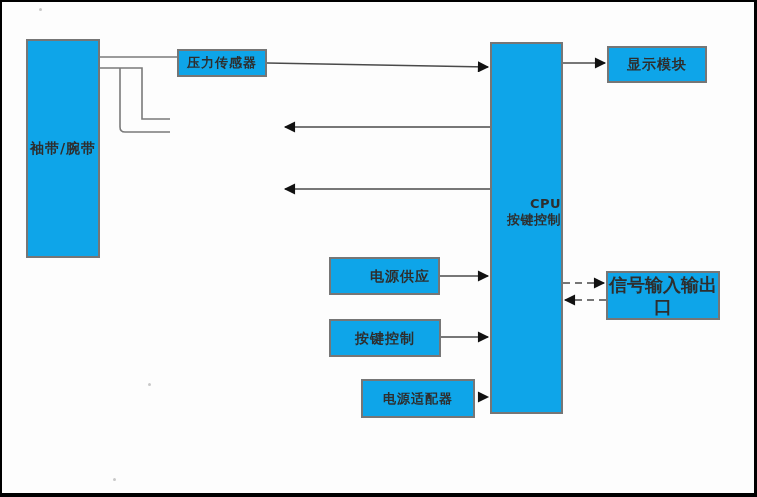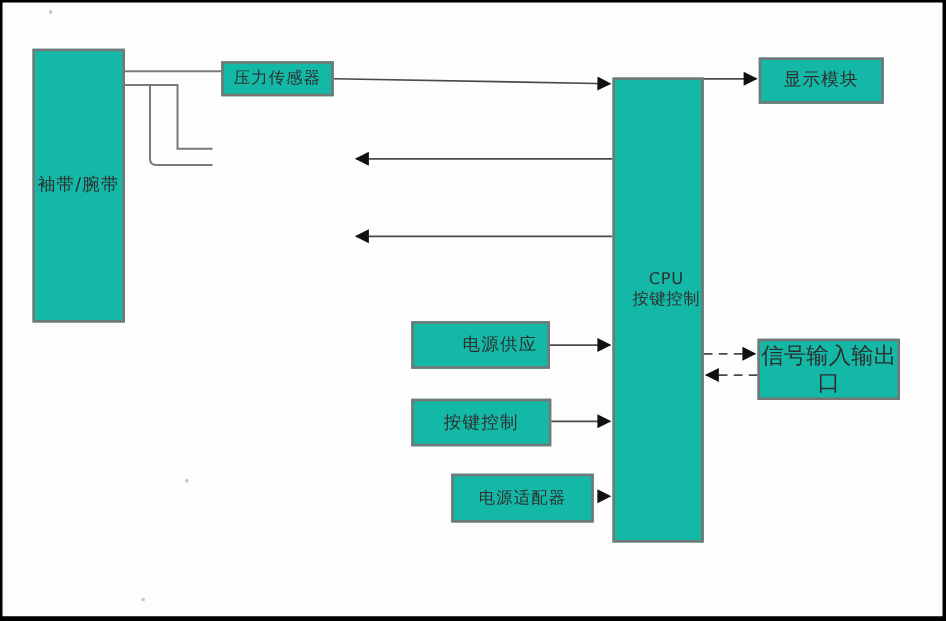--- a/index.html
+++ b/index.html
@@ -15,30 +15,30 @@
     font-family:"DejaVu Sans", sans-serif;
   }
   .wires{position:absolute;left:0;top:0;width:757px;height:497px;}
   .tube{stroke:#7a7a7a;stroke-width:1.6;fill:none;}
   .alink{stroke:#4a4a4a;stroke-width:1.4;fill:none;}
   .dashed{stroke-dasharray:7 5;}
   .node{
     position:absolute;
     box-sizing:border-box;
     border:2px solid #767676;
-    background:#14b8a6;
+    background:#0ea5e9;
     display:flex;align-items:center;justify-content:center;
-    font-weight:normal;font-size:14px;letter-spacing:1px;
+    font-weight:bold;font-size:14px;letter-spacing:1px;
     color:#2e2e2e;text-align:center;line-height:1.2;
   }
   .node-cuff   {left:24px; top:37px; width:74px; height:219px;}
   .node-sensor {left:175px;top:47px; width:90px; height:28px; font-size:13px;}
   .node-pump   {left:169px;top:107px;width:112px;height:100px;}
-  .node-cpu    {left:488px;top:60px; width:73px; height:372px;
-                flex-direction:column;align-items:center;justify-content:flex-start;
+  .node-cpu    {left:488px;top:40px; width:73px; height:372px;
+                flex-direction:column;align-items:flex-end;justify-content:flex-start;
                 padding:152px 0 0 13px;font-size:13px;letter-spacing:0.5px;text-align:left;}
   .node-display{left:605px;top:44px; width:100px;height:37px;}
   .node-signal {left:604px;top:269px;width:114px;height:49px;font-size:18px;letter-spacing:0;}
   .node-supply {left:327px;top:255px;width:111px;height:38px;padding-left:31px;}
   .node-button {left:327px;top:317px;width:112px;height:38px;align-items:center;}
   .node-adapter{left:326px;top:377px;width:114px;height:39px;font-size:13px;margin-left:33px;}
   .speck{position:absolute;width:3px;height:3px;border-radius:50%;background:#c8c8c8;}
 </style>
 </head>
 <body>

